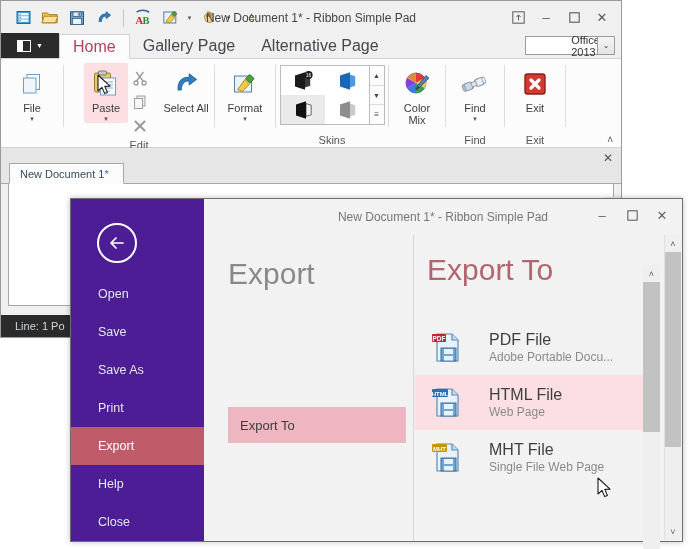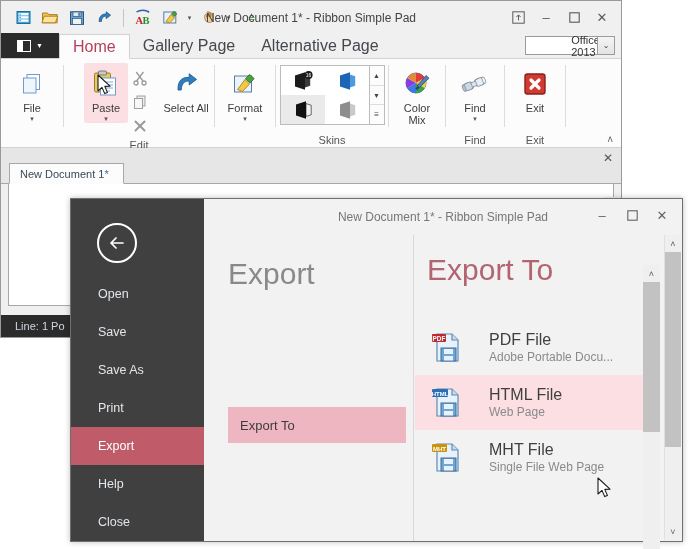--- a/index.html
+++ b/index.html
@@ -173,21 +173,21 @@
   .bs-title{
     position:absolute;left:133px;right:0;text-align:center;font-size:12px;color:#777;
   }
   .bs-ctl-group{position:absolute;right:6px;top:4px;display:flex;gap:2px;}
   .bs-ctl{
     width:28px;height:24px;display:flex;align-items:center;justify-content:center;
     color:#636363;font-size:13px;cursor:default;
   }
 
   .bs-nav{
-    width:133px;background:#404040;height:344px;position:absolute;left:0;top:0;
+    width:133px;background:#4c1d95;height:344px;position:absolute;left:0;top:0;
   }
   .back-circle{
     position:absolute;left:26px;top:24px;width:36px;height:36px;border-radius:50%;
     border:2px solid #ffffff;display:flex;align-items:center;justify-content:center;
     cursor:default;
   }
   .bs-nav-list{position:absolute;left:0;top:76px;right:0;}
   .bs-nav-item{
     height:38px;display:flex;align-items:center;padding-left:27px;
     font-size:12.5px;color:#e2e6ea;cursor:default;box-sizing:border-box;

